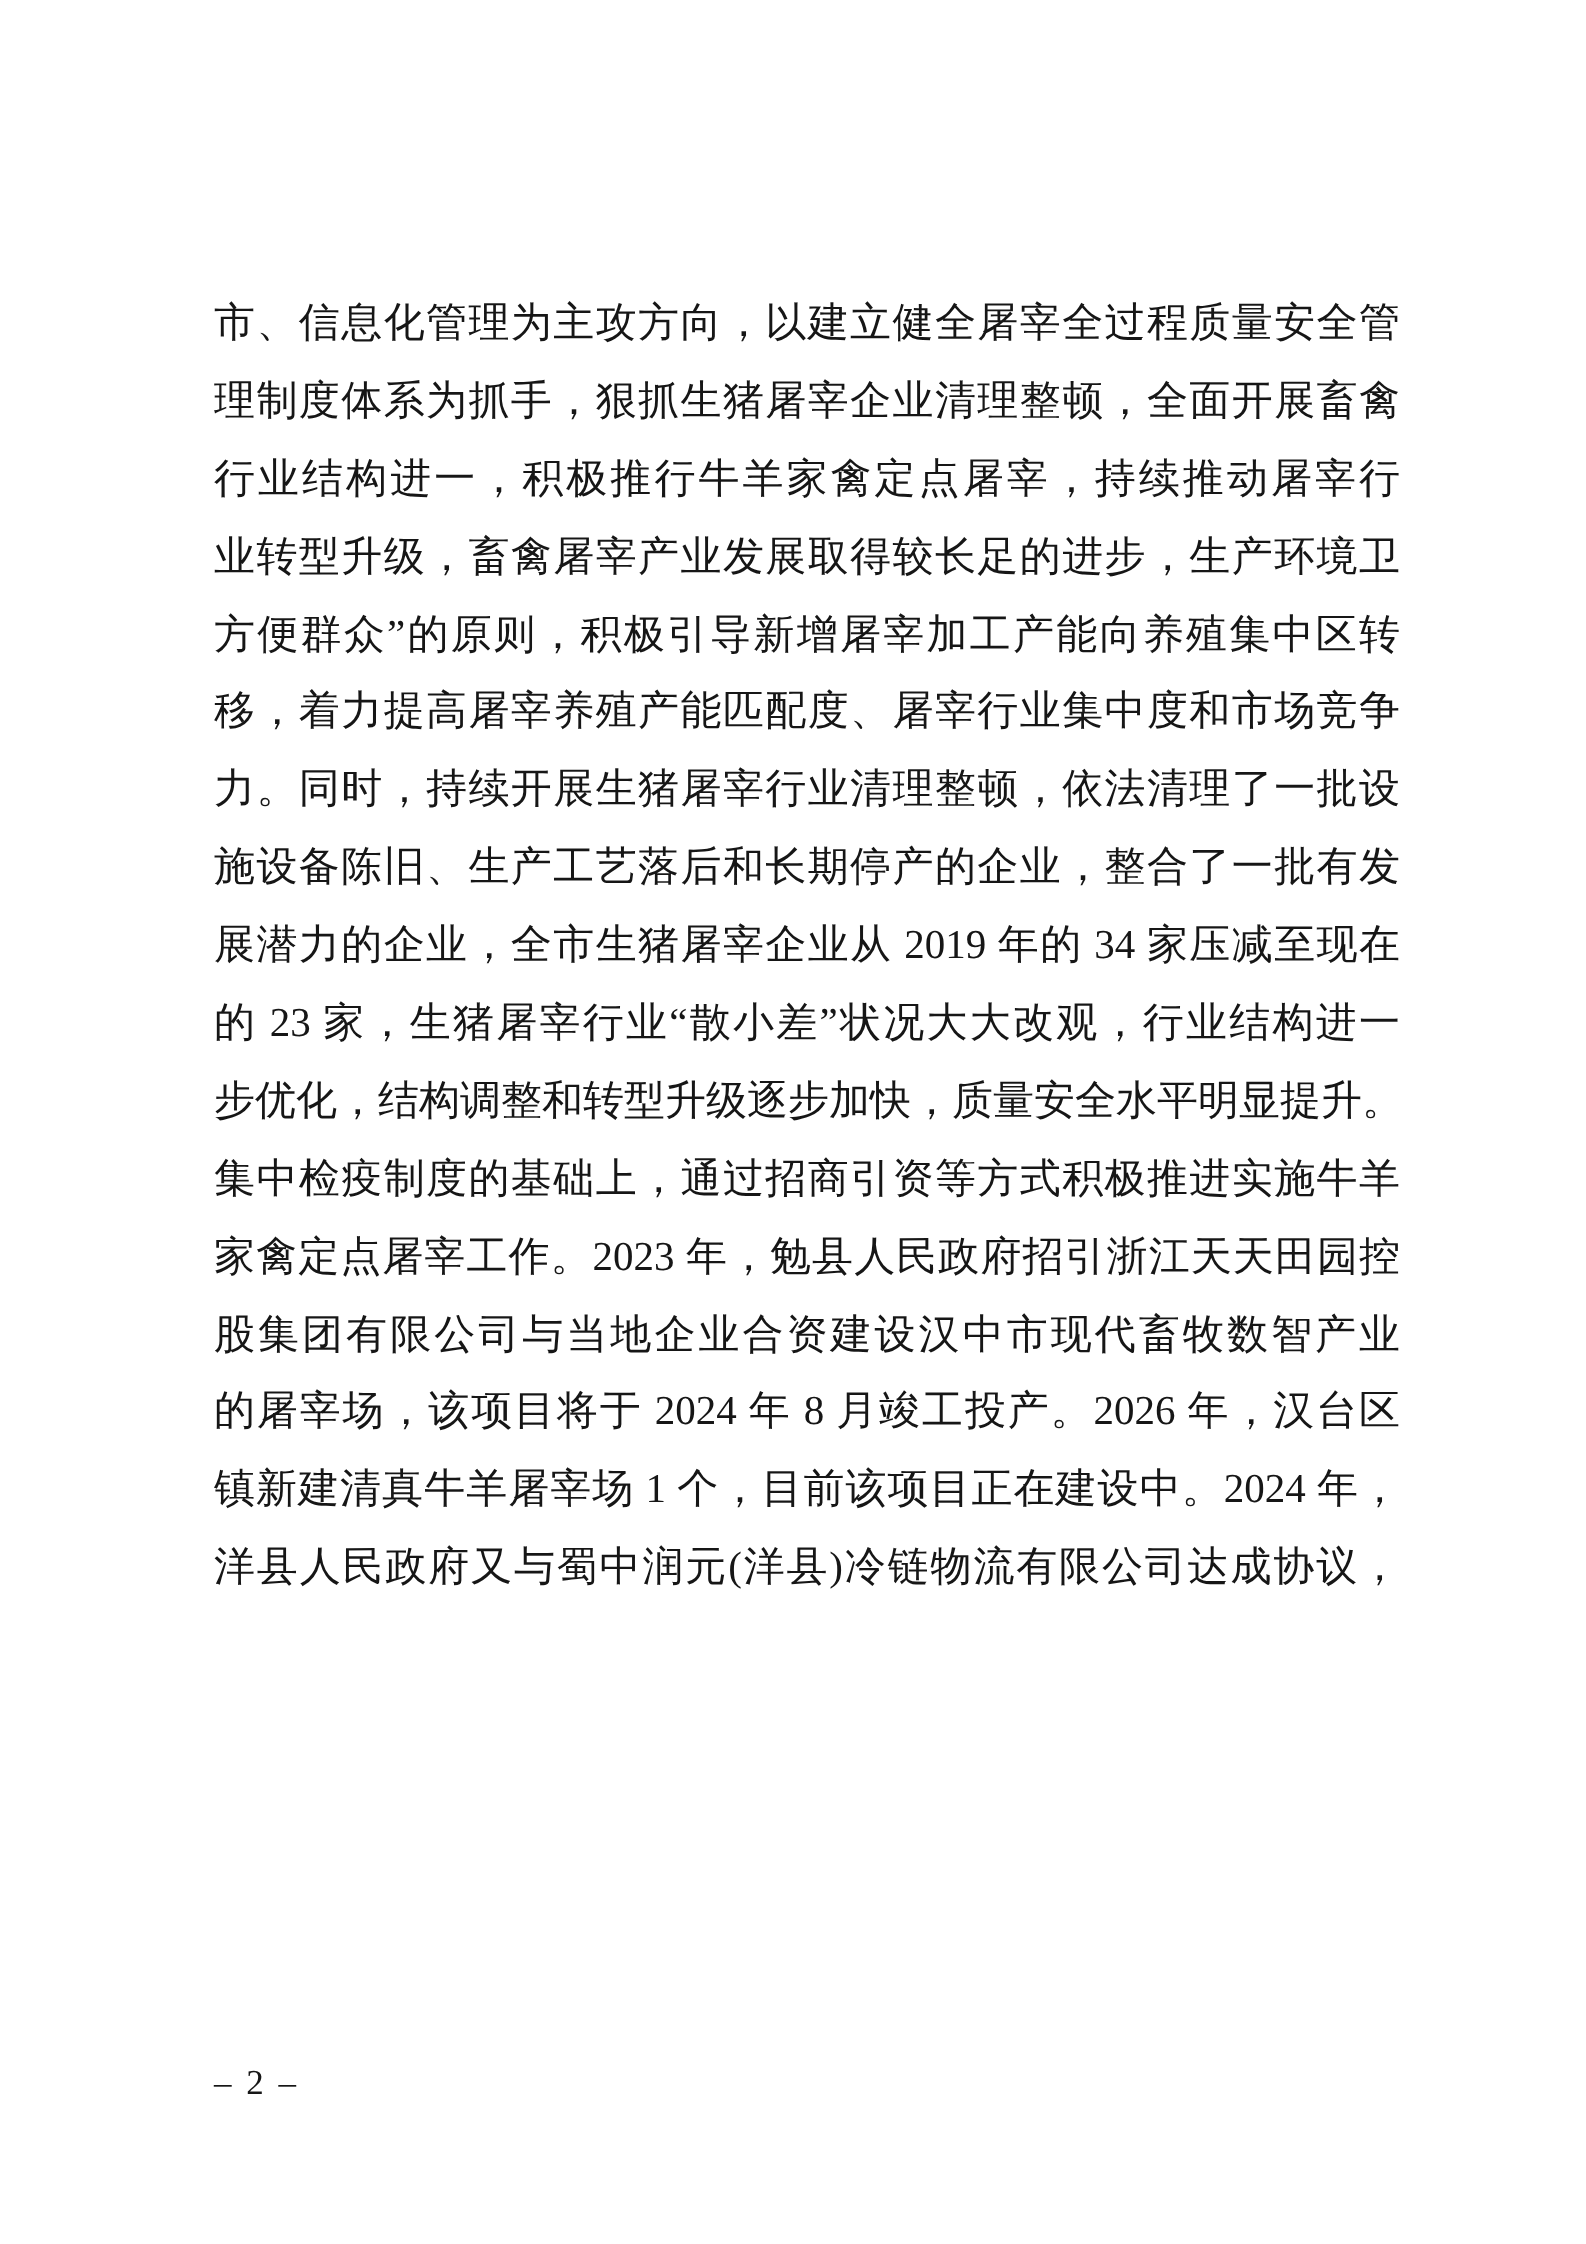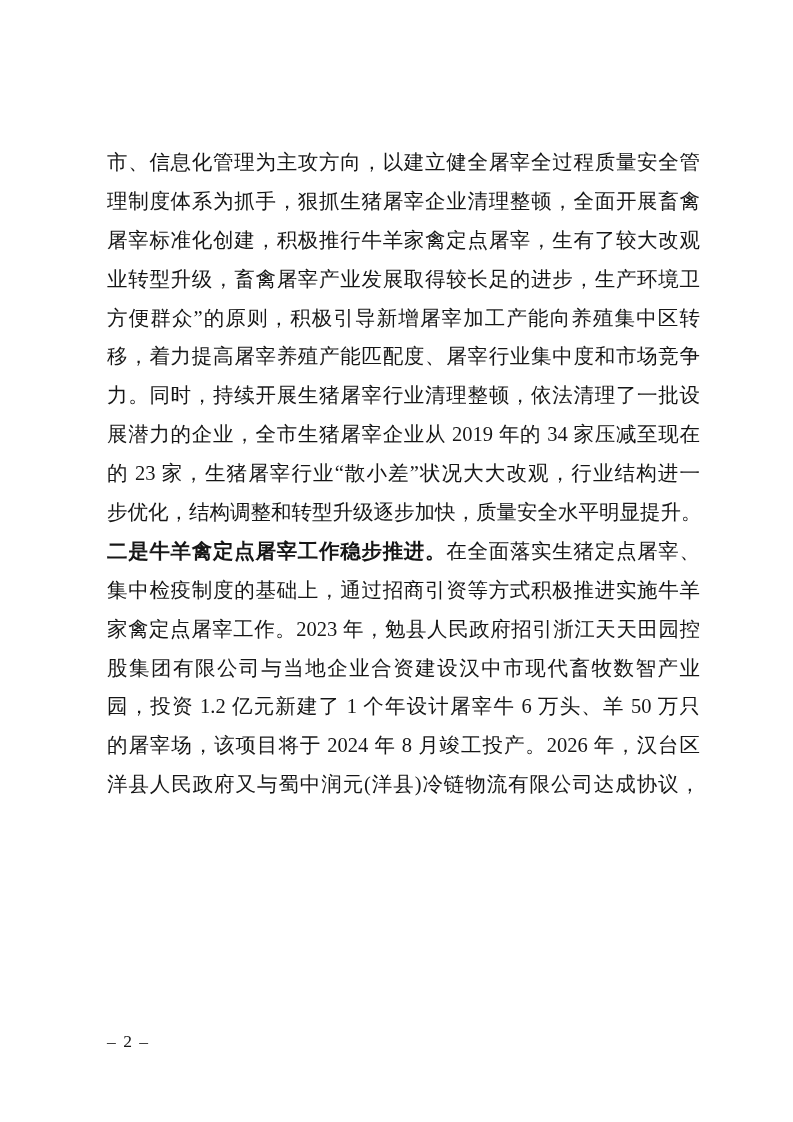--- a/index.html
+++ b/index.html
@@ -47,30 +47,30 @@
     color: #161616;
   }
 </style>
 </head>
 <body>
 
 <div class="page" style="background: rgb(255, 255, 255); color: rgb(22, 22, 22);">
   <div class="text-block" id="lines-container">
       <div class="line"><span class="seg">市、信息化管理为主攻方向，以建立健全屠宰全过程质量安全管</span></div>
       <div class="line"><span class="seg">理制度体系为抓手，狠抓生猪屠宰企业清理整顿，全面开展畜禽</span></div>
-      <div class="line"><span class="seg">屠宰标准化创建，积极推行牛羊家禽定点屠宰，生有了较大改观</span></div>
+      <div class="line"><span class="seg">行业结构进一，积极推行牛羊家禽定点屠宰，持续推动屠宰行</span></div>
       <div class="line"><span class="seg">业转型升级，畜禽屠宰产业发展取得较长足的进步，生产环境卫</span></div>
       <div class="line"><span class="seg">方便群众”的原则，积极引导新增屠宰加工产能向养殖集中区转</span></div>
       <div class="line"><span class="seg">移，着力提高屠宰养殖产能匹配度、屠宰行业集中度和市场竞争</span></div>
       <div class="line"><span class="seg">力。同时，持续开展生猪屠宰行业清理整顿，依法清理了一批设</span></div>
+      <div class="line"><span class="seg">施设备陈旧、生产工艺落后和长期停产的企业，整合了一批有发</span></div>
       <div class="line"><span class="seg">展潜力的企业，全市生猪屠宰企业从 2019 年的 34 家压减至现在</span></div>
       <div class="line"><span class="seg">的 23 家，生猪屠宰行业“散小差”状况大大改观，行业结构进一</span></div>
       <div class="line"><span class="seg">步优化，结构调整和转型升级逐步加快，质量安全水平明显提升。</span></div>
-      <div class="line"><span class="seg seg-bold">二是牛羊禽定点屠宰工作稳步推进。</span><span class="seg">在全面落实生猪定点屠宰、</span></div>
       <div class="line"><span class="seg">集中检疫制度的基础上，通过招商引资等方式积极推进实施牛羊</span></div>
       <div class="line"><span class="seg">家禽定点屠宰工作。2023 年，勉县人民政府招引浙江天天田园控</span></div>
       <div class="line"><span class="seg">股集团有限公司与当地企业合资建设汉中市现代畜牧数智产业</span></div>
-      <div class="line"><span class="seg">园，投资 1.2 亿元新建了 1 个年设计屠宰牛 6 万头、羊 50 万只</span></div>
       <div class="line"><span class="seg">的屠宰场，该项目将于 2024 年 8 月竣工投产。2026 年，汉台区</span></div>
+      <div class="line"><span class="seg">镇新建清真牛羊屠宰场 1 个，目前该项目正在建设中。2024 年，</span></div>
       <div class="line"><span class="seg">洋县人民政府又与蜀中润元(洋县)冷链物流有限公司达成协议，</span></div>
     </div>
   <div class="footer-page-number">– 2 –</div>
 </div>
 
 </body></html>

